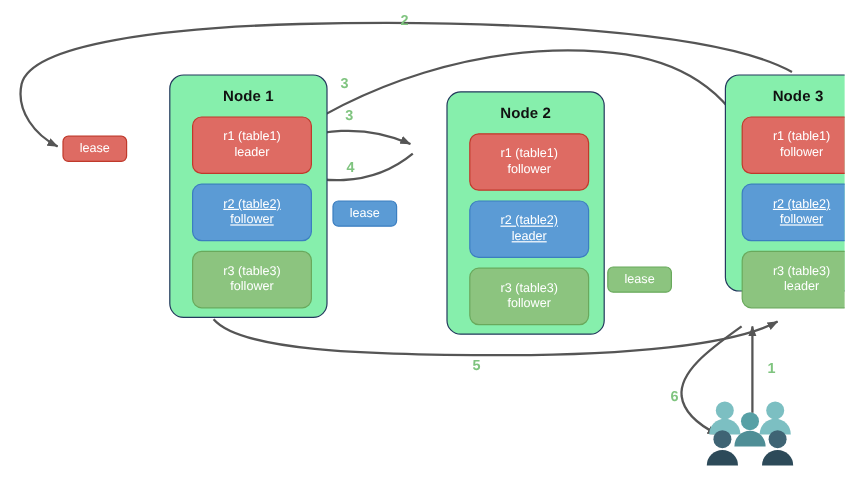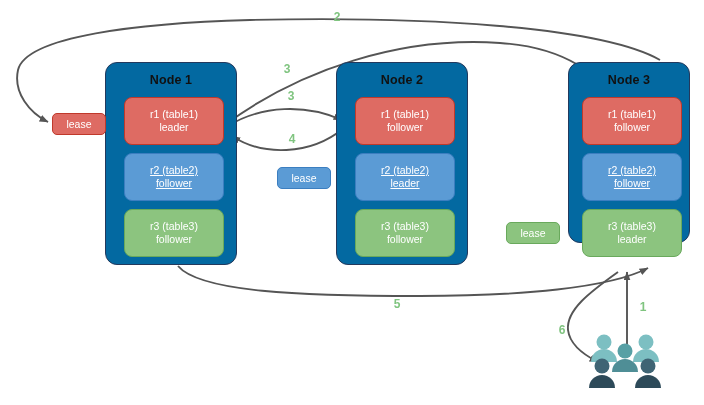--- a/index.html
+++ b/index.html
@@ -24,21 +24,22 @@
     top: 0;
     width: 704px;
     height: 405px;
     pointer-events: none;
   }
   .node-box {
     position: absolute;
     box-sizing: border-box;
     border: 1.6px solid #23395d;
     border-radius: 12px;
-    background: #0369a1;
+    background: #86efac;
+    margin-left: 36px;
   }
   .node-title {
     position: absolute;
     width: 100%;
     text-align: center;
     top: 10px;
     font-size: 12.5px;
     font-weight: bold;
     color: #111111;
     letter-spacing: 0.1px;
@@ -142,21 +143,21 @@
     <div class="replica rep-blue" style="top:90px;">
       <span class="l1">r2 (table2)</span>
       <span class="l2">follower</span>
     </div>
     <div class="replica rep-green" style="top:146px;">
       <span class="l1">r3 (table3)</span>
       <span class="l2">follower</span>
     </div>
   </div>
 
-  <div class="node-box" style="left:336px; top:62px; width:132px; height:203px;">
+  <div class="node-box" style="left:336px; top:76px; width:132px; height:203px;">
     <div class="node-title">Node 2</div>
     <div class="replica rep-red" style="top:34px;">
       <span class="l1">r1 (table1)</span>
       <span class="l2">follower</span>
     </div>
     <div class="replica rep-blue" style="top:90px;">
       <span class="l1">r2 (table2)</span>
       <span class="l2">leader</span>
     </div>
     <div class="replica rep-green" style="top:146px;">

